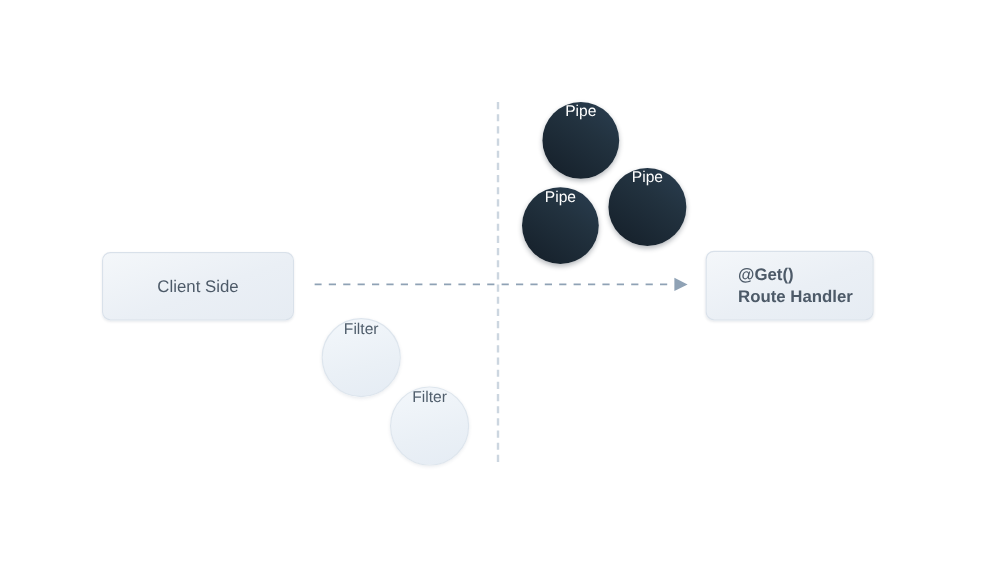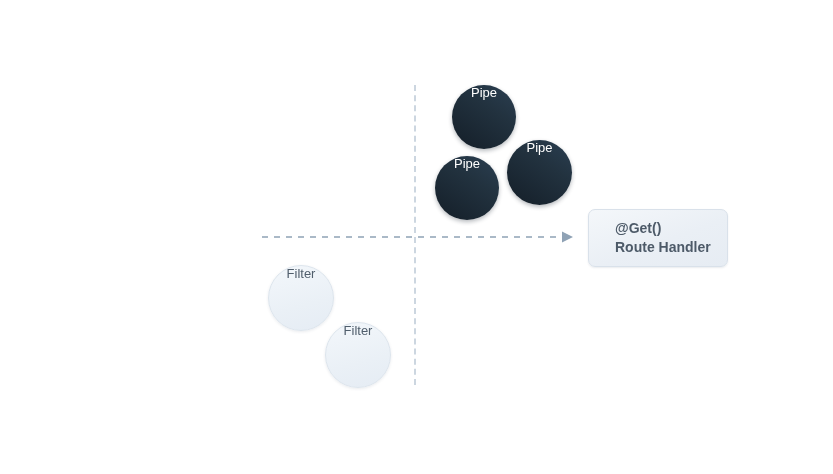--- a/index.html
+++ b/index.html
@@ -103,20 +103,23 @@
 
 <div id="canvas">
 
   <div id="vertical-divider"></div>
 
   <svg id="flow-arrow" viewBox="0 0 315 14" xmlns="http://www.w3.org/2000/svg">
     <line x1="0" y1="7" x2="300" y2="7" stroke="#8fa2b5" stroke-width="1.6" stroke-dasharray="6 6"></line>
     <polygon points="300,1.5 311,7 300,12.5" fill="#8fa2b5"></polygon>
   </svg>
 
+  <div id="client-side-box" class="node-box">
+    <span class="box-line">Client Side</span>
+  </div>
 
   <div id="route-handler-box" class="node-box">
     <div>
       <span class="box-line">@Get()</span>
       <span class="box-line">Route Handler</span>
     </div>
   </div>
 
   <div id="pipe-top" class="circle circle-dark">
     <span>Pipe</span>

